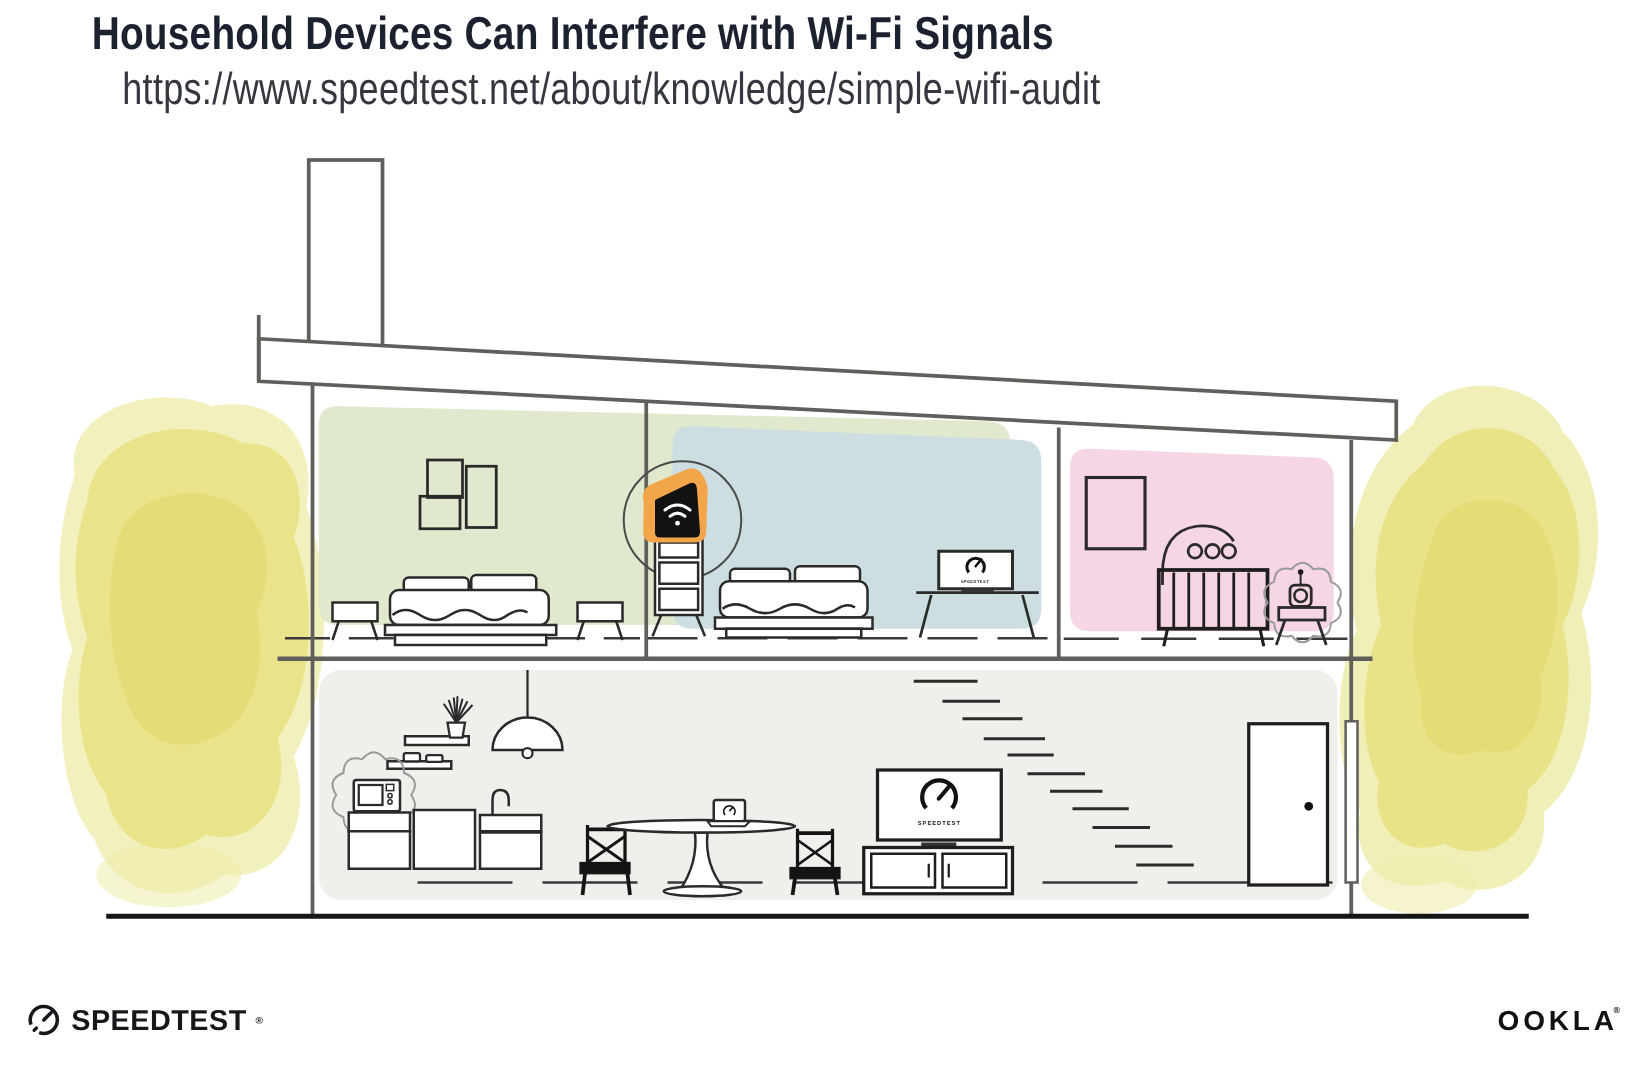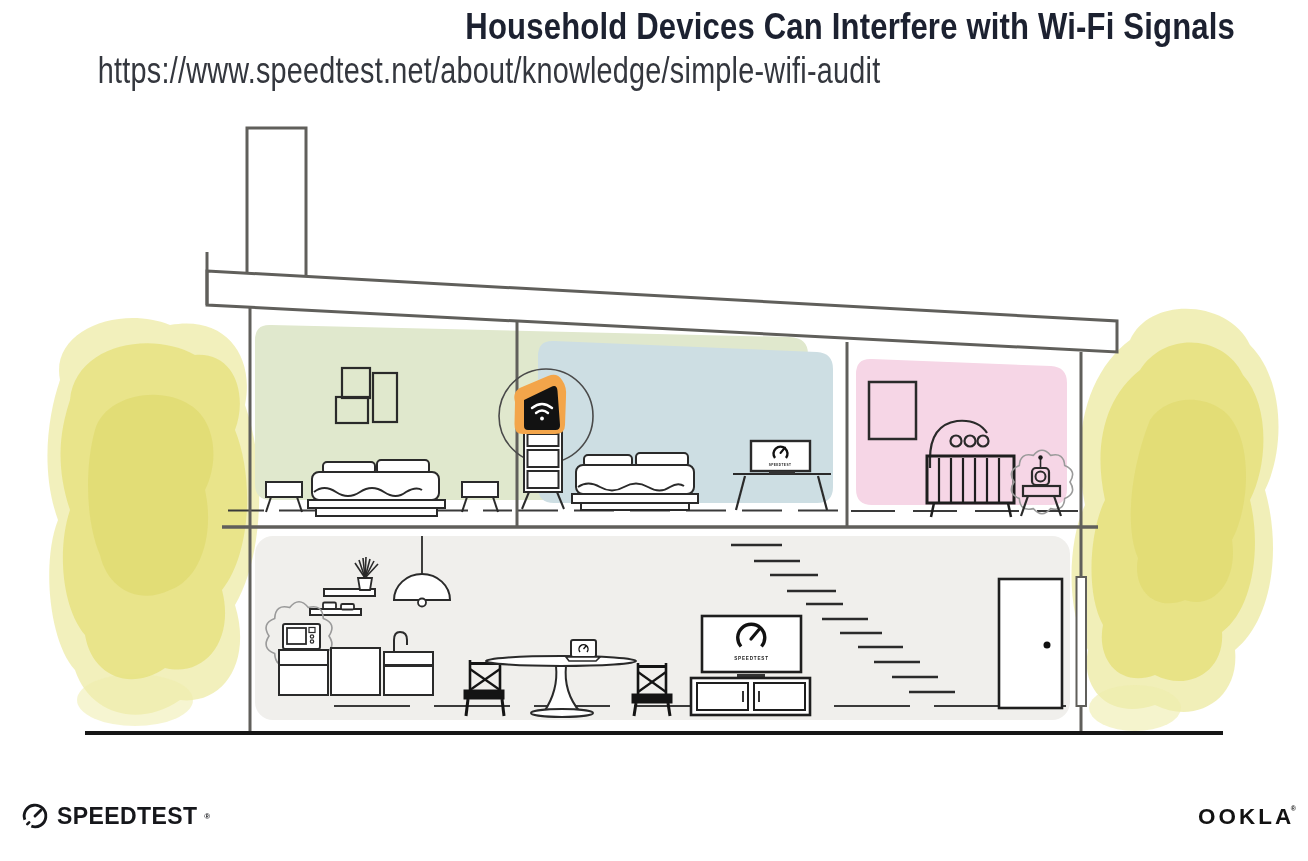--- a/index.html
+++ b/index.html
@@ -1,18 +1,18 @@
 <!DOCTYPE html>
 <html><head>
 <meta charset="utf-8">
 <style>
   html,body{margin:0;padding:0;background:#ffffff;}
   .page{position:relative;width:1308px;height:861px;background:#fff;overflow:hidden;
         font-family:"Liberation Sans", sans-serif;}
-  .title{position:absolute;top:6px;left:0;width:100%;text-align:right;white-space:nowrap;}
+  .title{position:absolute;top:6px;left:0;width:100%;text-align:left;white-space:nowrap;}
   .title span{display:inline-block;transform:scaleX(.84);transform-origin:center;
         font-size:37px;font-weight:bold;color:#1c2130;letter-spacing:.2px;}
   .url{position:absolute;top:50px;left:0;width:100%;white-space:nowrap;}
   .url span{display:inline-block;transform:scaleX(.80);transform-origin:center;
         font-size:36px;font-weight:400;color:#34373e;letter-spacing:.3px;}
   .artwork{position:absolute;left:0;top:0;width:1308px;height:861px;}
   .footer-left{position:absolute;left:20px;top:801px;display:flex;align-items:center;gap:7px;}
   .st-word{font-size:23px;font-weight:bold;color:#16171b;letter-spacing:.4px;}
   .st-reg{font-size:8px;font-weight:bold;color:#16171b;vertical-align:14px;}
   .footer-right{position:absolute;right:12px;top:804px;display:flex;align-items:flex-start;margin-left:28px;}

